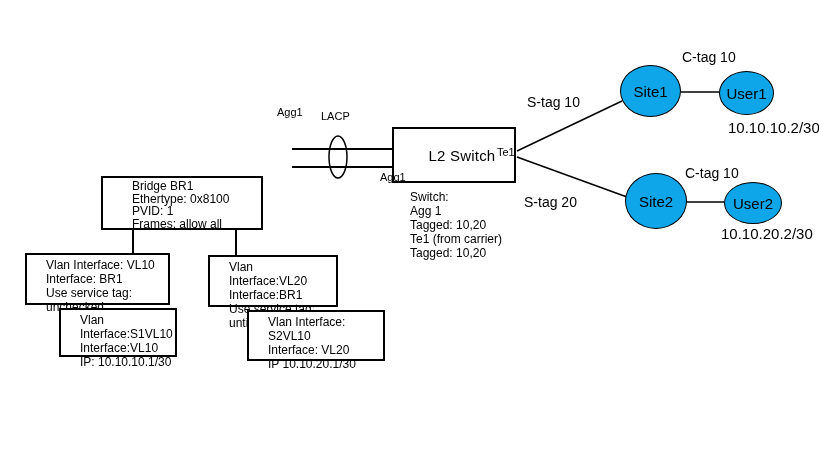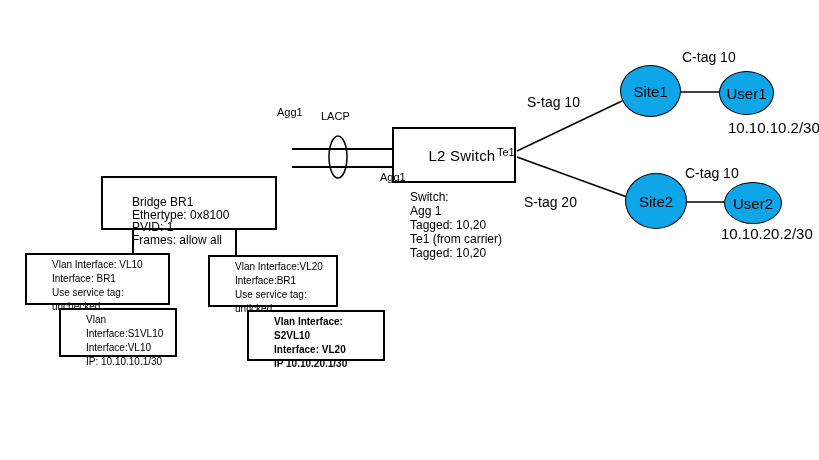--- a/index.html
+++ b/index.html
@@ -17,26 +17,26 @@
   .box {
     position: absolute;
     background: #ffffff;
     border: 2px solid #000000;
     box-sizing: border-box;
   }
   .node-big { font-size: 15px; letter-spacing: 0.2px; }
 
   .ccr   { left: 182px; top: 132px; width: 110px; height: 51px; display: flex; align-items: center; justify-content: center; z-index: 2; }
   .l2sw  { left: 392px; top: 127px; width: 124px; height: 56px; display: flex; align-items: center; justify-content: center; z-index: 2; padding-left: 16px; }
-  .bridge{ left: 101px; top: 176px; width: 176px; height: 54px; padding: 18px 2px 0 29px; font-size: 12px; line-height: 12.5px; z-index: 3; }
+  .bridge{ left: 101px; top: 176px; width: 162px; height: 54px; padding: 2px 2px 0 29px; font-size: 12px; line-height: 12.5px; z-index: 3; }
   .vl10  { left: 25px;  top: 253px; width: 145px; height: 52px; z-index: 2; }
   .s1vl10{ left: 59px;  top: 308px; width: 118px; height: 49px; z-index: 3; }
   .vl20  { left: 208px; top: 255px; width: 130px; height: 52px; z-index: 2; }
-  .s2vl10{ left: 247px; top: 310px; width: 138px; height: 51px; z-index: 3; font-weight: bold; }
-  .cfg { font-size: 10px; line-height: 14px; padding: 3px 2px 0 25px; }
+  .s2vl10{ left: 247px; top: 310px; width: 138px; height: 51px; z-index: 3; }
+  .cfg { font-size: 12px; line-height: 14px; padding: 3px 2px 0 19px; }
 
   .circle {
     position: absolute;
     border: 1.5px solid #000000;
     border-radius: 50%;
     background: #0ea5e9;
     display: flex; align-items: center; justify-content: center;
     font-size: 15px;
     z-index: 2;
     box-sizing: border-box;

